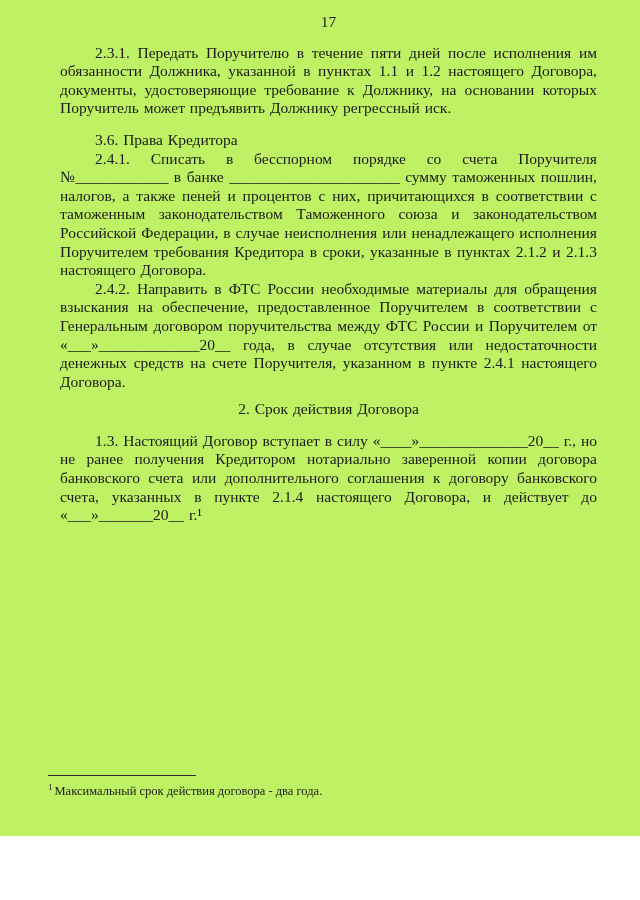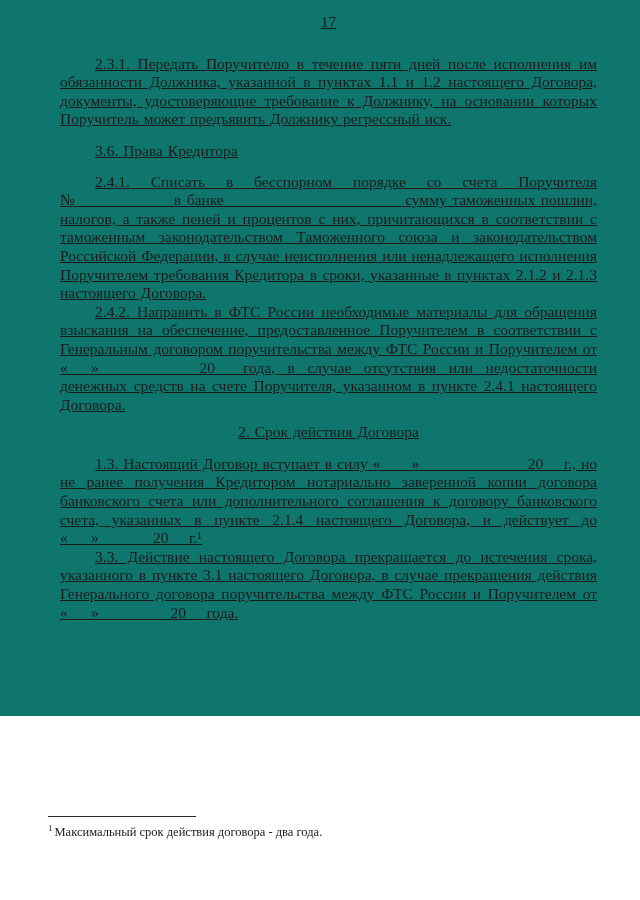--- a/index.html
+++ b/index.html
@@ -11,54 +11,53 @@
     width: 640px;
     height: 900px;
     font-family: "Liberation Serif", "DejaVu Serif", serif;
     color: #1a1a1a;
     overflow: hidden;
   }
   .sheet {
     position: relative;
     box-sizing: border-box;
     width: 640px;
-    height: 716px;
+    height: 836px;
     padding: 13px 43px 0 60px;
-    background: #0f766e;
-    text-decoration: underline;
+    background: #bef264;
   }
   .page-number {
     text-align: center;
     font-size: 15.5px;
     line-height: 18.6px;
   }
   .para, .heading {
     margin: 0;
     font-size: 15.5px;
     line-height: 18.6px;
     text-align: justify;
     word-spacing: 1px;
   }
   .indent {
     text-indent: 35px;
   }
   .heading-2-3 { margin-top: 23px; text-align: left; }
-  .para-2-3-1 { margin-top: 23px; }
+  .para-2-3-1 { margin-top: 12px; }
   .heading-2-4 { margin-top: 13px; text-align: left; }
-  .para-2-4-1 { margin-top: 12px; }
+  .para-2-4-1 { margin-top: 0; }
   .heading-3 {
     margin-top: 9px;
     margin-bottom: 13px;
     text-align: center;
     text-indent: 0;
   }
   .footnote {
     position: absolute;
     left: 48px;
-    top: 816px;
+    top: 775px;
     width: 480px;
   }
   .footnote-rule {
     width: 148px;
     height: 0;
     border-top: 1.5px solid #2a2a2a;
   }
   .footnote-line {
     margin-top: 4px;
     font-size: 12.5px;
@@ -85,21 +84,20 @@
 
   <p class="para para-2-4-1 indent">2.4.1. Списать в бесспорном порядке со счета Поручителя №____________ в банке ______________________ сумму таможенных пошлин, налогов, а также пеней и процентов с них, причитающихся в соответствии с таможенным законодательством Таможенного союза и законодательством Российской Федерации, в случае неисполнения или ненадлежащего исполнения Поручителем требования Кредитора в сроки, указанные в пунктах 2.1.2 и 2.1.3 настоящего Договора.</p>
 
   <p class="para indent">2.4.2. Направить в ФТС России необходимые материалы для обращения взыскания на обеспечение, предоставленное Поручителем в соответствии с Генеральным договором поручительства между ФТС России и Поручителем от «___»_____________20__ года, в случае отсутствия или недостаточности денежных средств на счете Поручителя, указанном в пункте 2.4.1 настоящего Договора.</p>
 
   <p class="heading heading-3">2. Срок действия Договора</p>
 
   <p class="para indent">1.3. Настоящий Договор вступает в силу «____»______________20__ г., но не ранее получения Кредитором нотариально заверенной копии договора банковского счета или дополнительного соглашения к договору банковского счета, указанных в пункте 2.1.4 настоящего Договора, и действует до «___»_______20__ г.¹</p>
 
 
-  <p class="para indent">3.3. Действие настоящего Договора прекращается до истечения срока, указанного в пункте 3.1 настоящего Договора, в случае прекращения действия Генерального договора поручительства между ФТС России и Поручителем от «___» ________ 20__ года.</p>
 
 
   <div class="footnote">
     <div class="footnote-rule"></div>
     <div class="footnote-line">
       <sup>1</sup><span>Максимальный срок действия договора - два года.</span>
     </div>
   </div>
 
 </div>

